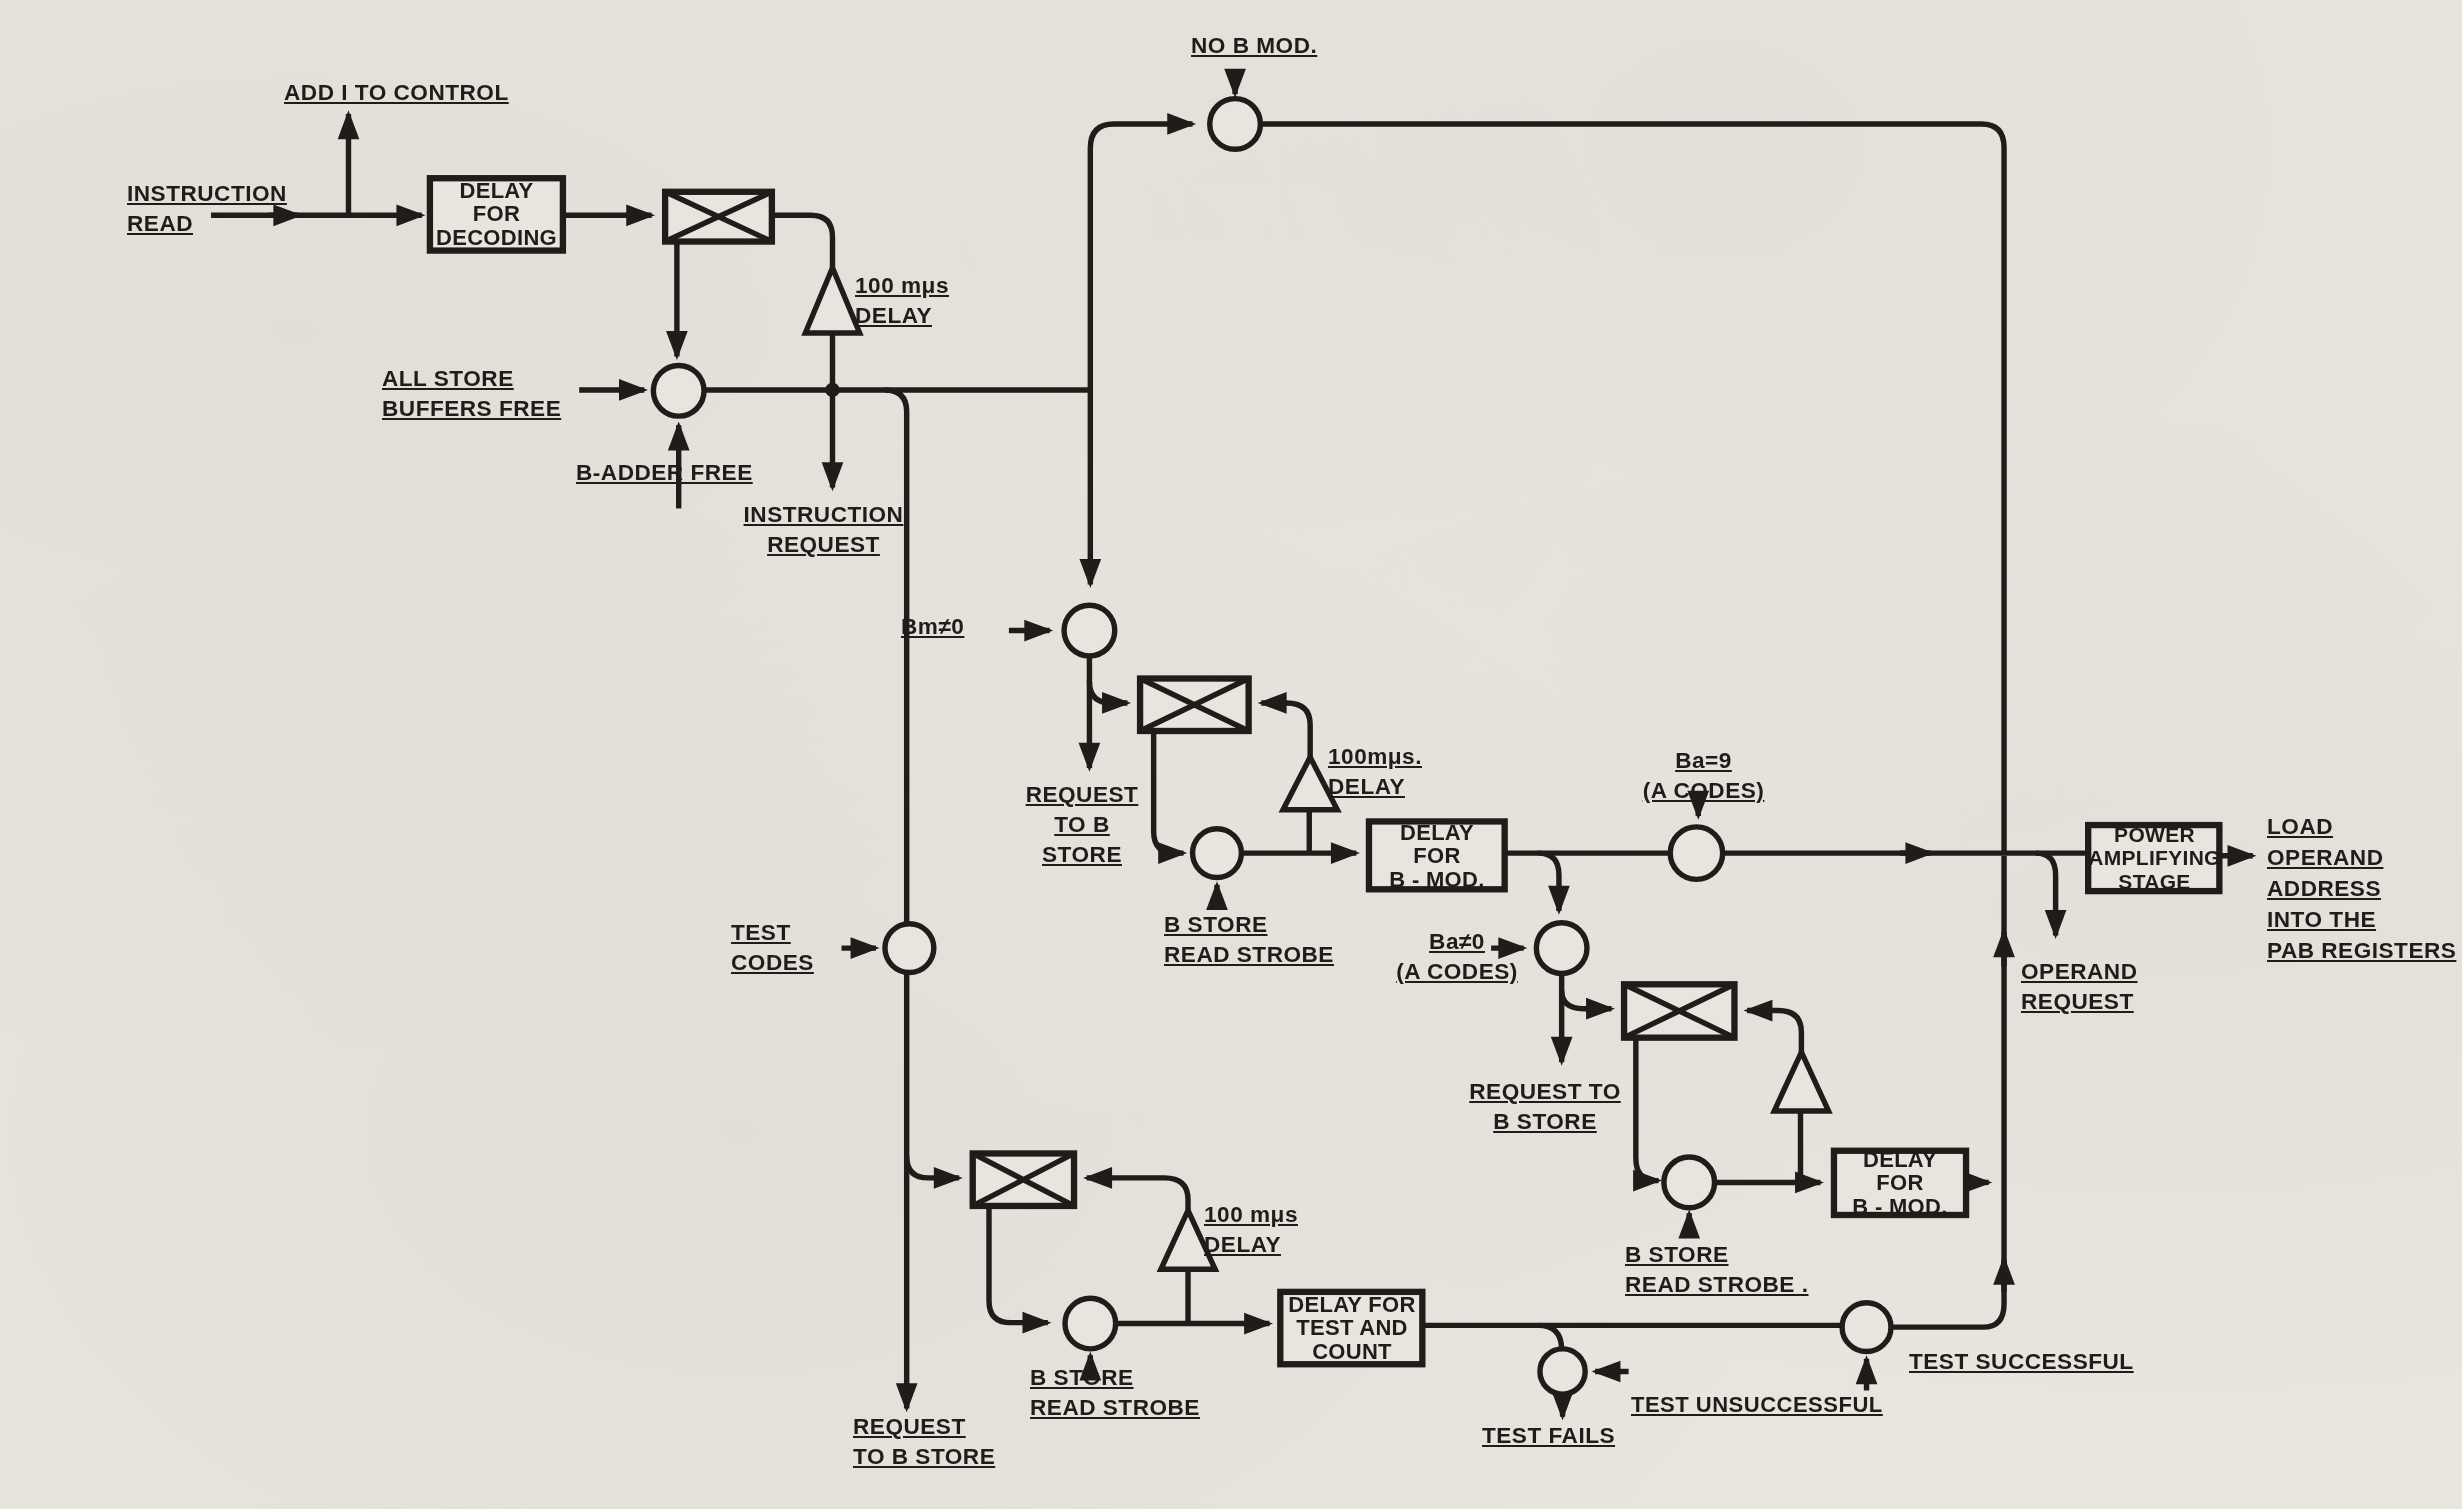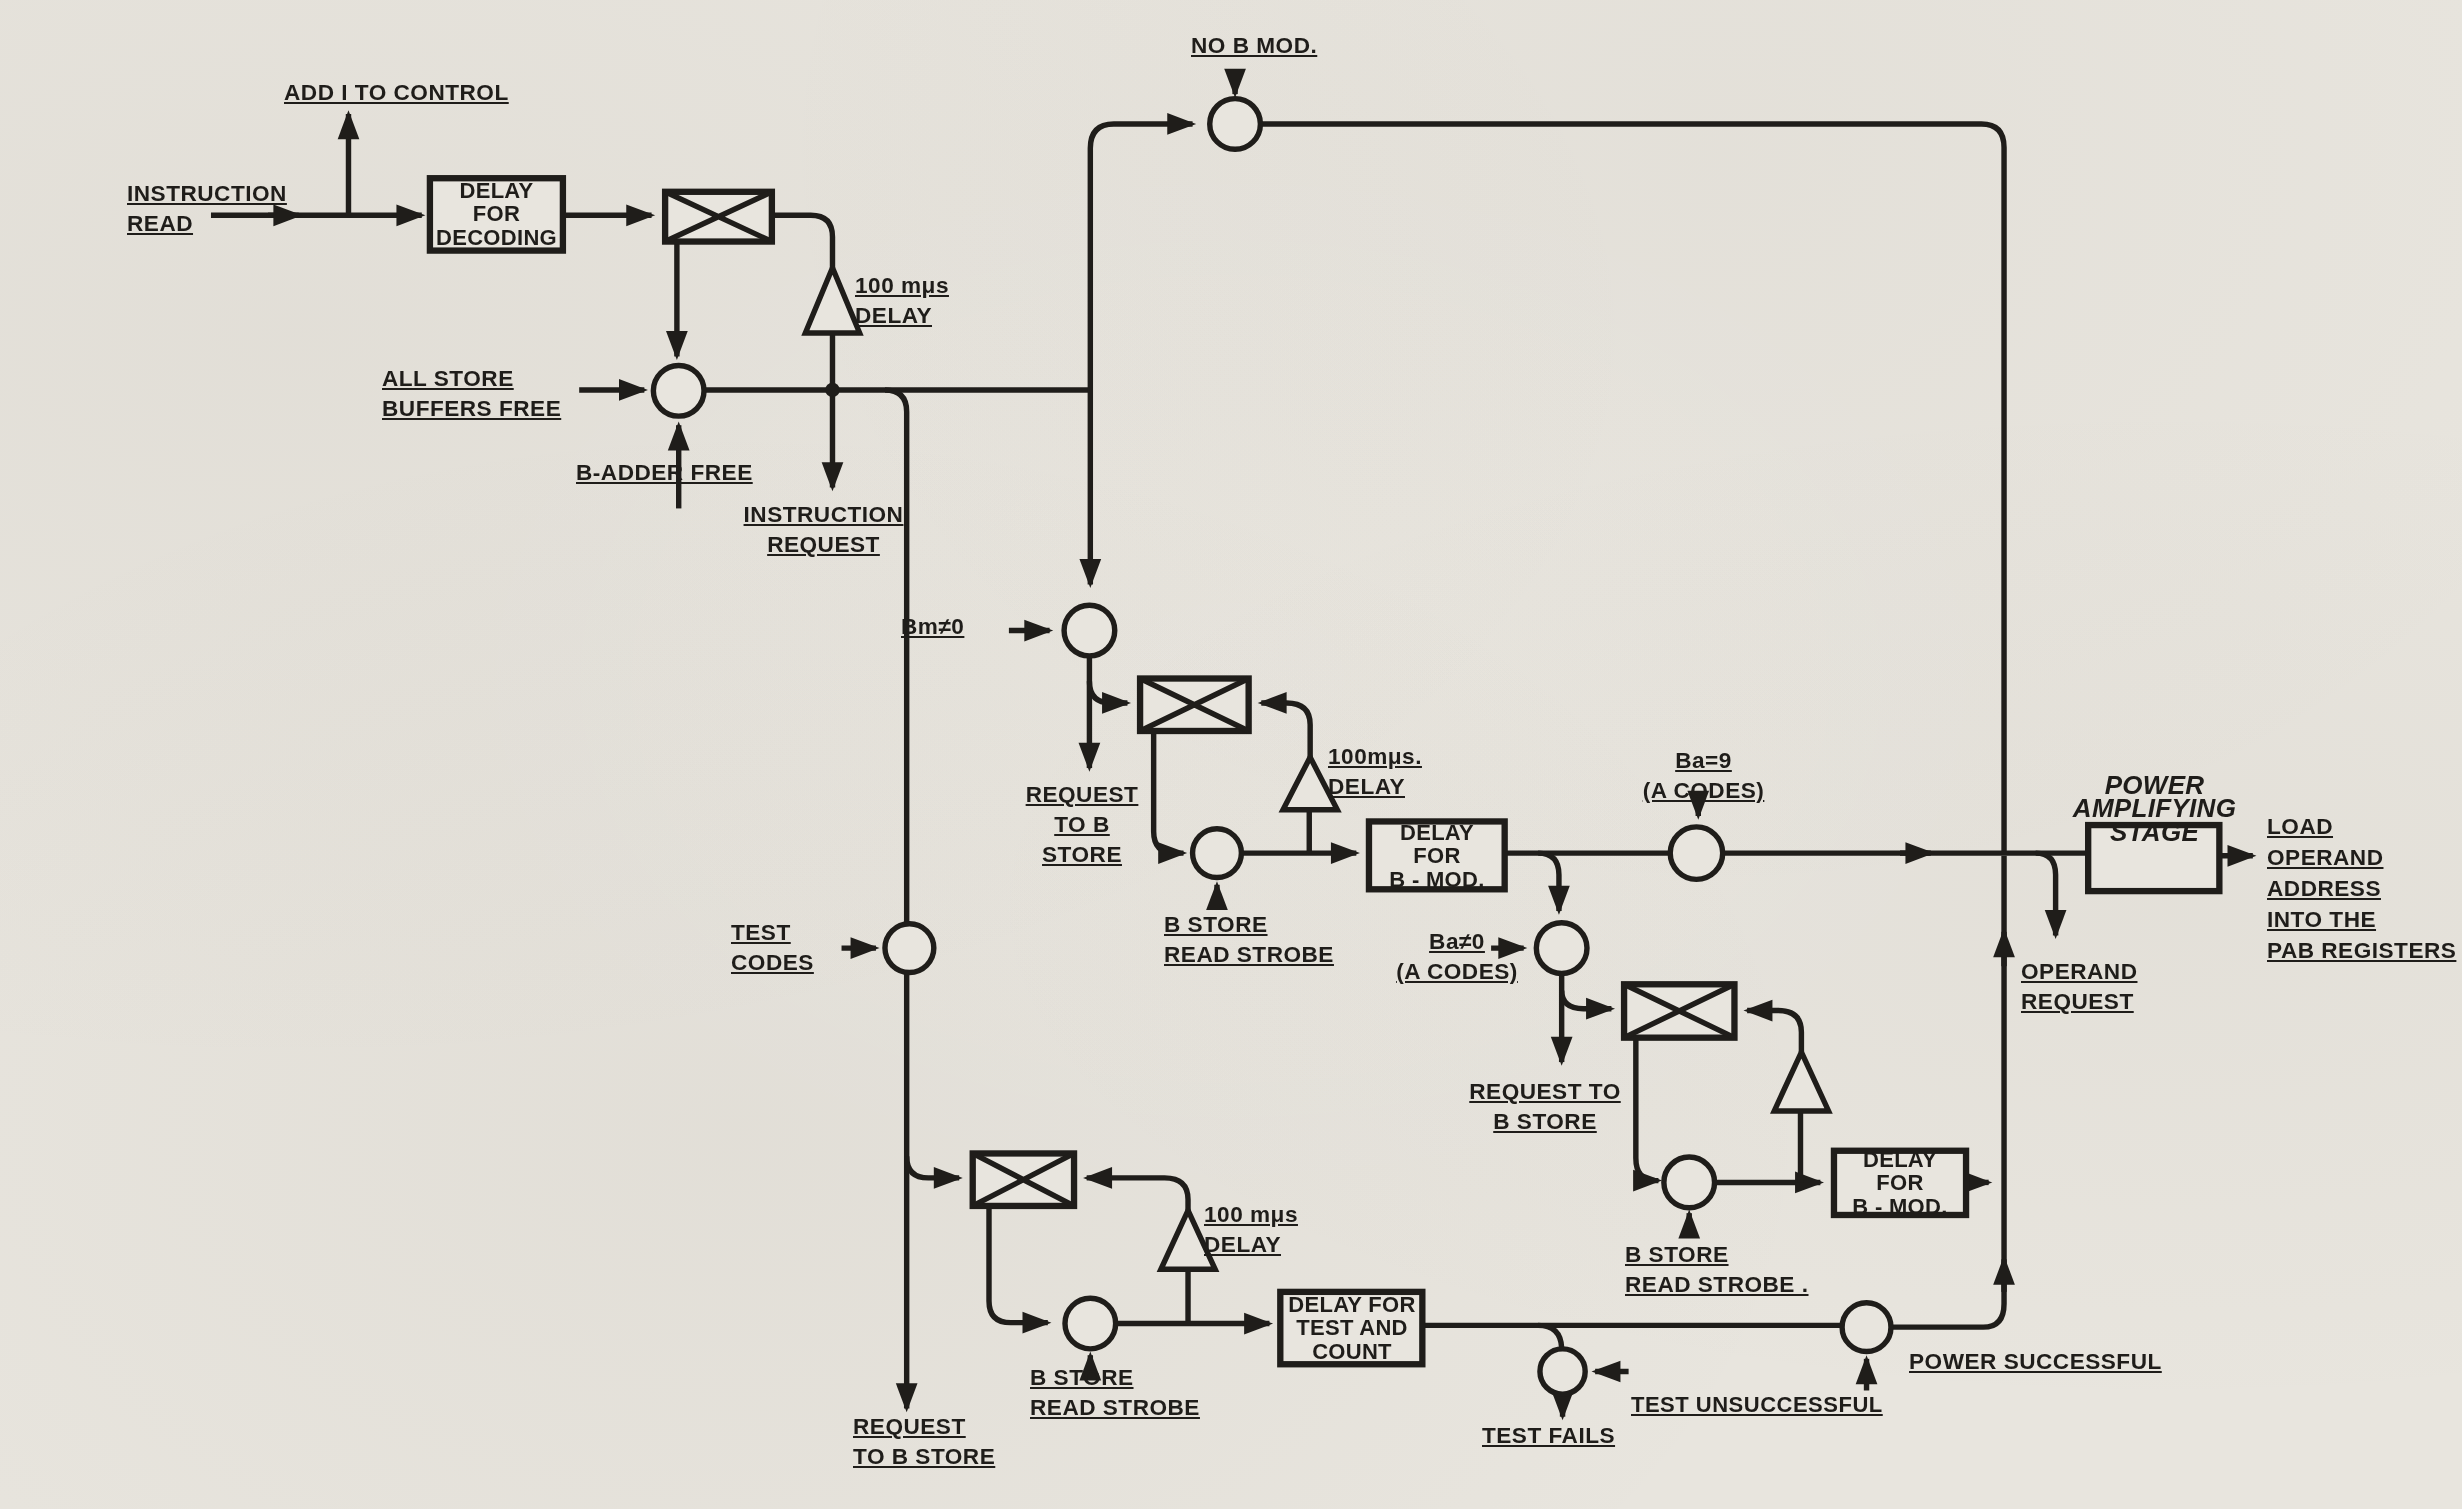--- a/index.html
+++ b/index.html
@@ -171,21 +171,21 @@
 DECODING</div>
   <div class="box-label" style="left:1369px;top:822px;width:136px;height:68px;">DELAY
 FOR
 B - MOD.</div>
   <div class="box-label" style="left:1834px;top:1151px;width:132px;height:64px;">DELAY
 FOR
 B - MOD.</div>
   <div class="box-label" style="left:1281px;top:1292px;width:142px;height:72px;">DELAY FOR
 TEST AND
 COUNT</div>
-  <div class="box-label" style="left:2089px;top:776px;width:131px;height:66px;font-size:26px;font-style:italic;">POWER
+  <div class="box-label" style="left:2089px;top:825px;width:131px;height:66px;font-size:21px;">POWER
 AMPLIFYING
 STAGE</div>
 
   <div class="lbl" style="left:284px;top:78px;">ADD I TO CONTROL</div>
   <div class="lbl" style="left:127px;top:179px;">INSTRUCTION
 READ</div>
   <div class="lbl" style="left:855px;top:271px;">100 mμs
 DELAY</div>
   <div class="lbl" style="left:382px;top:364px;">ALL STORE
 BUFFERS FREE</div>
@@ -218,15 +218,15 @@
   <div class="lbl" style="left:1625px;top:1240px;">B STORE
 READ STROBE .</div>
   <div class="lbl" style="left:1204px;top:1200px;">100 mμs
 DELAY</div>
   <div class="lbl" style="left:1030px;top:1363px;">B STORE
 READ STROBE</div>
   <div class="lbl" style="left:853px;top:1412px;">REQUEST
 TO B STORE</div>
   <div class="lbl" style="left:1482px;top:1421px;">TEST FAILS</div>
   <div class="lbl" style="left:1631px;top:1350px;font-size:22px;margin-top:40px;">TEST UNSUCCESSFUL</div>
-  <div class="lbl" style="left:1909px;top:1347px;">POWER SUCCESSFUL</div>
+  <div class="lbl" style="left:1909px;top:1347px;">TEST SUCCESSFUL</div>
 </div>
 
 
 </body></html>

